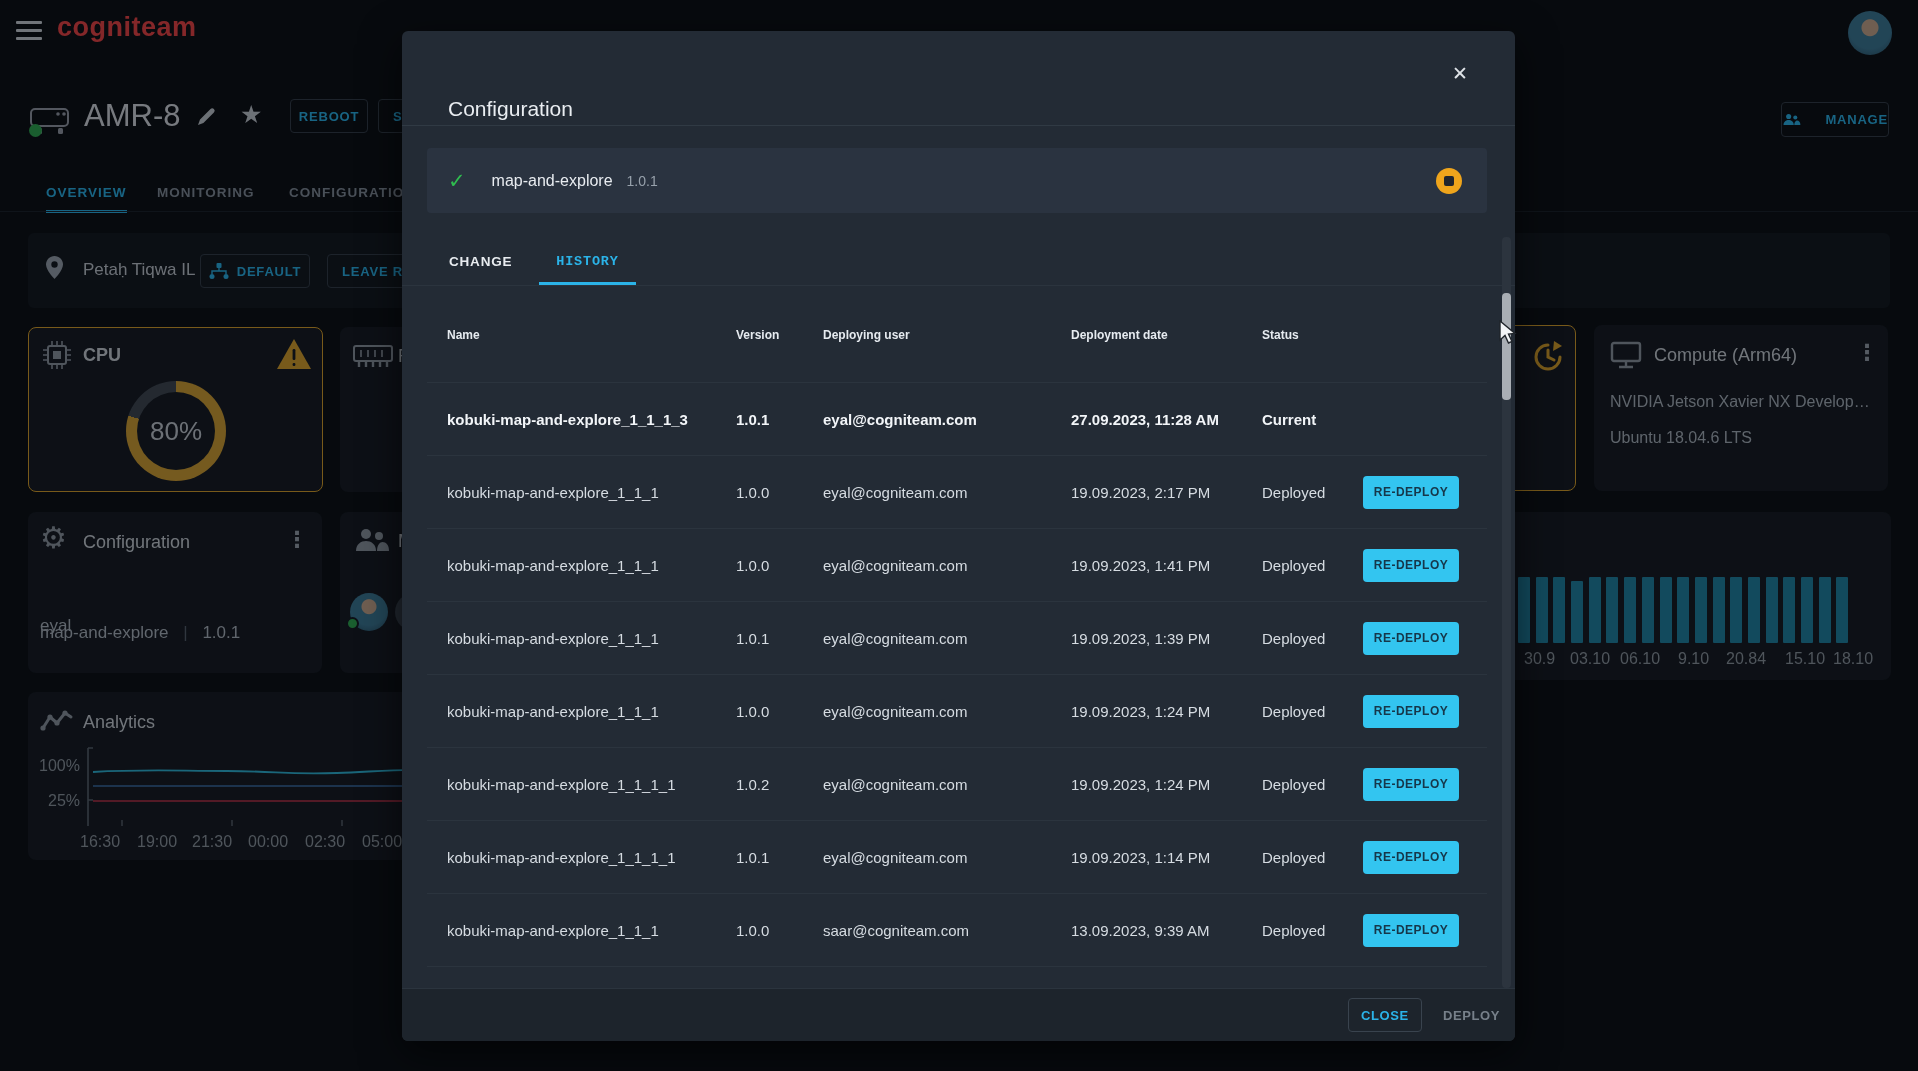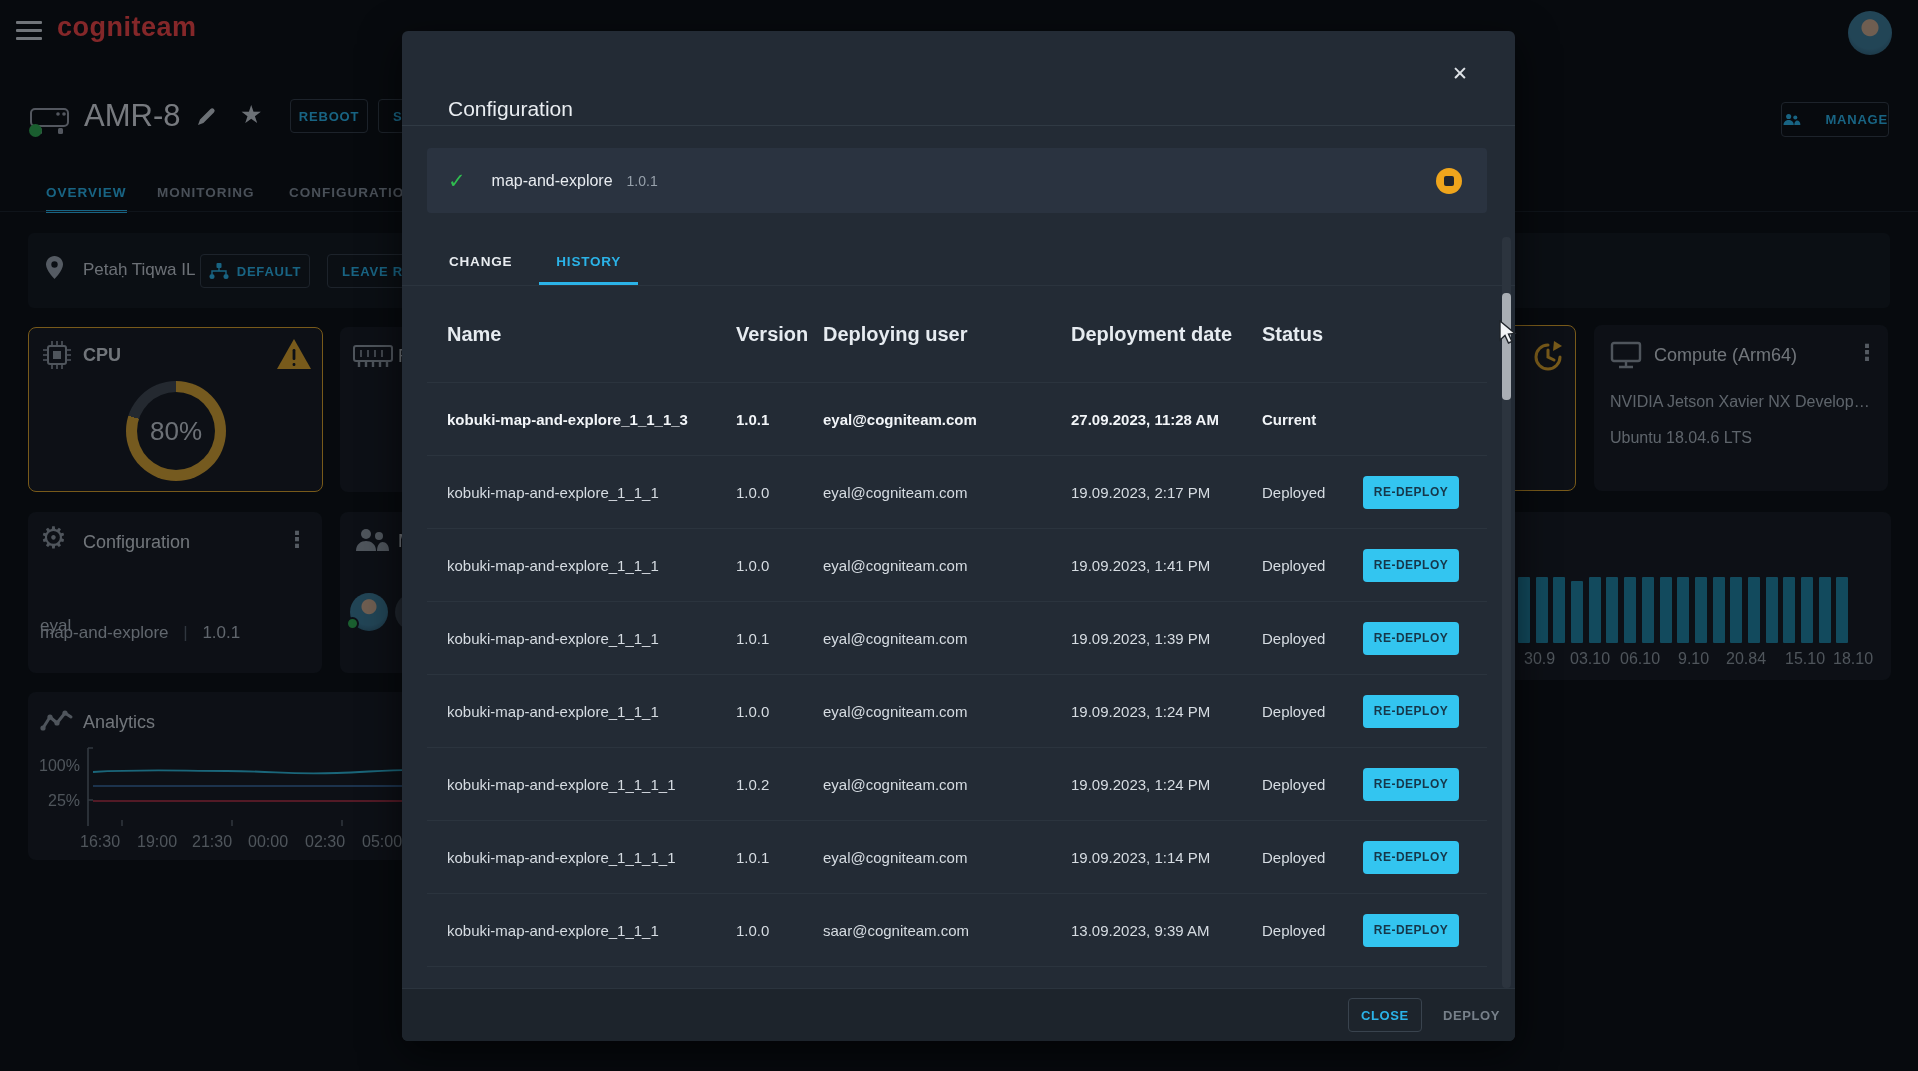--- a/index.html
+++ b/index.html
@@ -41,25 +41,25 @@
   .modal-title { font-size:21px; color:#e9edf1; }
   .close-x { font-size:19px; color:#dfe3e7; cursor:pointer; }
   .app-panel { background:#2a3340; border-radius:4px; display:flex; align-items:center; }
   .check { color:#2fbd4f; font-size:21px; font-weight:bold; }
   .stop-btn { width:26px; height:26px; border-radius:50%; background:#efa51c;
     display:flex; align-items:center; justify-content:center; cursor:pointer; }
   .stop-btn i { display:block; width:10px; height:10px; background:#20262e; border-radius:2px; }
 
   .mtab { font-size:13.5px; font-weight:bold; letter-spacing:.8px; color:#e8ecf0;
     padding:14px 17px 16px 17px; cursor:pointer; }
-  .mtab.active { color:#2bb3e8; border-bottom:3px solid #2bb3e8; padding-bottom:7px; }
+  .mtab.active { color:#2bb3e8; border-bottom:3px solid #2bb3e8; padding-bottom:7px;font-family:Liberation Mono, monospace; }
 
   .tgrid { display:grid; grid-template-columns:289px 87px 248px 191px 100px 1fr;
     align-items:center; padding-left:20px; padding-right:28px; }
-  .thead { height:96px; font-size:20px; font-weight:bold; color:#e6ebf0;
+  .thead { height:96px; font-size:12px; font-weight:bold; color:#e6ebf0;
     border-bottom:1px solid #2b343e; }
   .trow { height:73px; font-size:15px; color:#d6dce2; border-bottom:1px solid #2b343e; }
   .trow.current { font-weight:bold; color:#f2f5f8; }
   .redeploy { width:96px; height:33px; border:none; border-radius:4px; background:#33c5f0;
     color:#16374a; font-weight:bold; font-size:12px; letter-spacing:.5px;
     justify-self:end; cursor:pointer; }
   .modal-footer { background:#1d242c; border-top:1px solid #2b343e;
     border-radius:0 0 6px 6px; }
   .close-btn { width:74px; height:34px; border:1px solid #39434e; border-radius:4px;
     background:transparent; color:#2bb3e8; font-weight:bold; font-size:13px; letter-spacing:.6px; cursor:pointer; }

